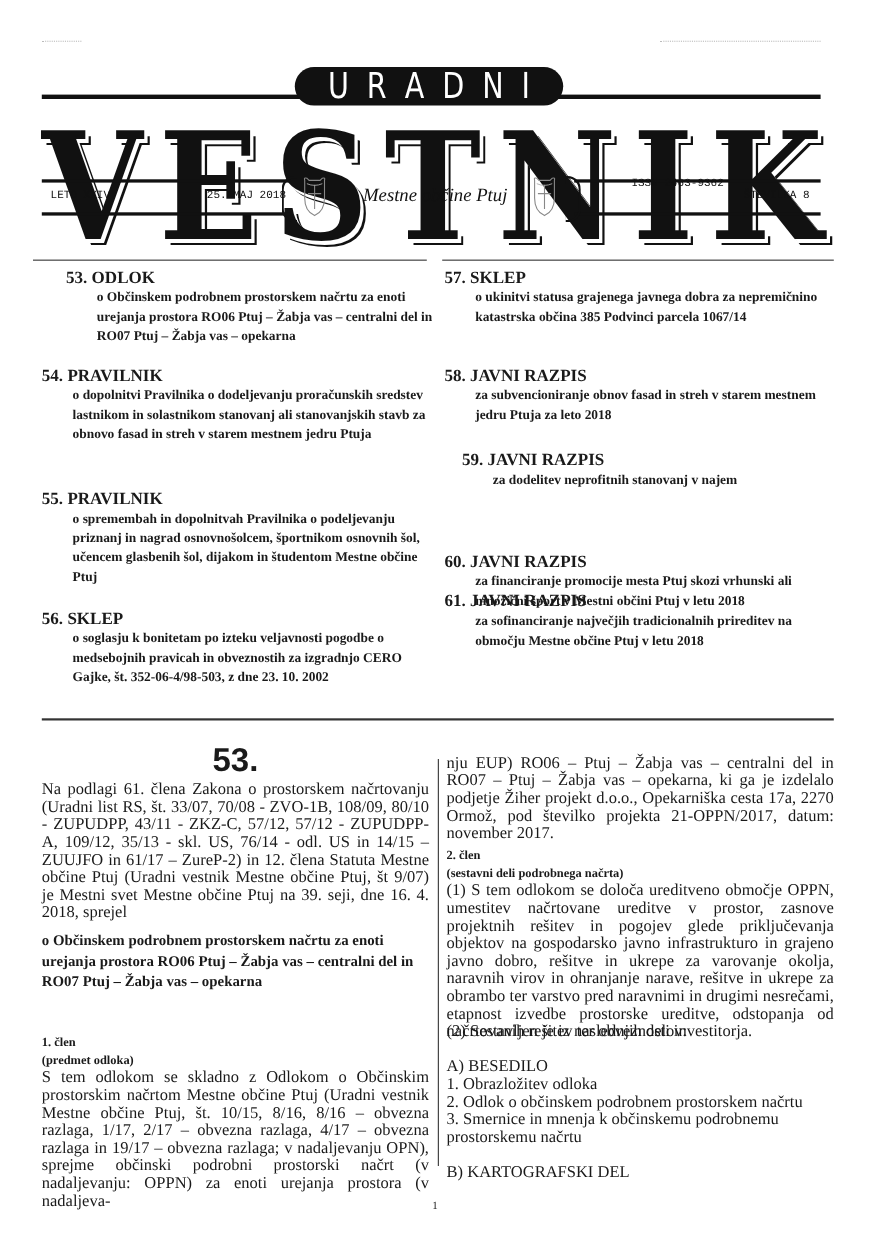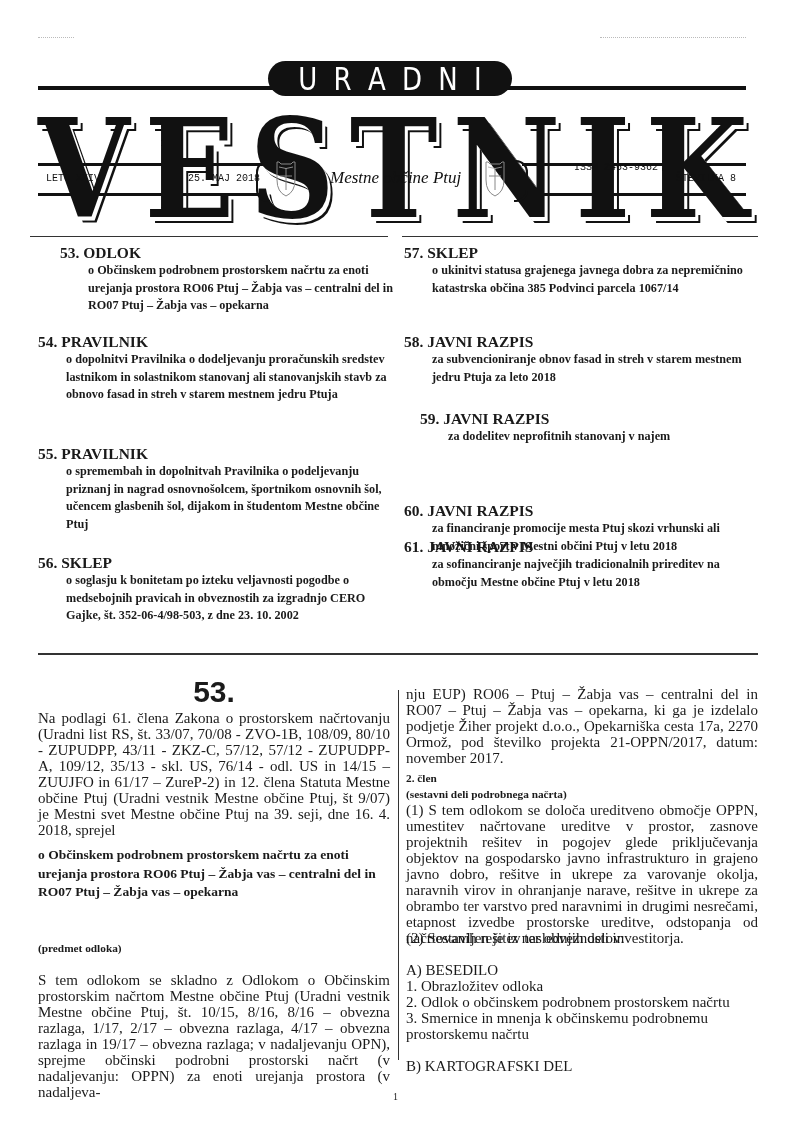--- a/index.html
+++ b/index.html
@@ -146,20 +146,21 @@
 
 <article>
   <div class="abs bignum" style="left:38px;width:352px;top:676px;line-height:32px;">53.</div>
   <div class="abs para" style="left:38px;width:352px;top:710px;">Na podlagi 61. člena Zakona o prostorskem načrtovanju (Uradni list RS, št. 33/07, 70/08 - ZVO-1B, 108/09, 80/10 - ZUPUDPP, 43/11 - ZKZ-C, 57/12, 57/12 - ZUPUDPP-A, 109/12, 35/13 - skl. US, 76/14 - odl. US in 14/15 – ZUUJFO in 61/17 – ZureP-2) in 12. člena Statuta Mestne občine Ptuj (Uradni vestnik Mestne občine Ptuj, št 9/07) je Mestni svet Mestne občine Ptuj na 39. seji, dne 16. 4. 2018, sprejel</div>
 
   <div class="abs center" style="left:38px;width:352px;top:846px;">
     <div class="odlok-sub">o Občinskem podrobnem prostorskem načrtu za enoti urejanja prostora RO06 Ptuj – Žabja vas – centralni del in RO07 Ptuj – Žabja vas – opekarna</div>
   </div>
 
   <div class="abs center" style="left:38px;width:352px;top:940px;">
+    <div class="clen">1. člen</div>
     <div class="clen">(predmet odloka)</div>
   </div>
   <div class="abs para" style="left:38px;width:352px;top:972px;">S tem odlokom se skladno z Odlokom o Občinskim prostorskim načrtom Mestne občine Ptuj (Uradni vestnik Mestne občine Ptuj, št. 10/15, 8/16, 8/16 – obvezna razlaga, 1/17, 2/17 – obvezna razlaga, 4/17 – obvezna razlaga in 19/17 – obvezna razlaga; v nadaljevanju OPN), sprejme občinski podrobni prostorski načrt (v nadaljevanju: OPPN) za enoti urejanja prostora (v nadaljeva-</div>
 
   <div class="abs col-divider"></div>
 
   <div class="abs para" style="left:406px;width:352px;top:686px;">nju EUP) RO06 – Ptuj – Žabja vas – centralni del in RO07 – Ptuj – Žabja vas – opekarna, ki ga je izdelalo podjetje Žiher projekt d.o.o., Opekarniška cesta 17a, 2270 Ormož, pod številko projekta 21-OPPN/2017, datum: november 2017.</div>
 
   <div class="abs center" style="left:406px;width:352px;top:770px;">
     <div class="clen">2. člen</div>

